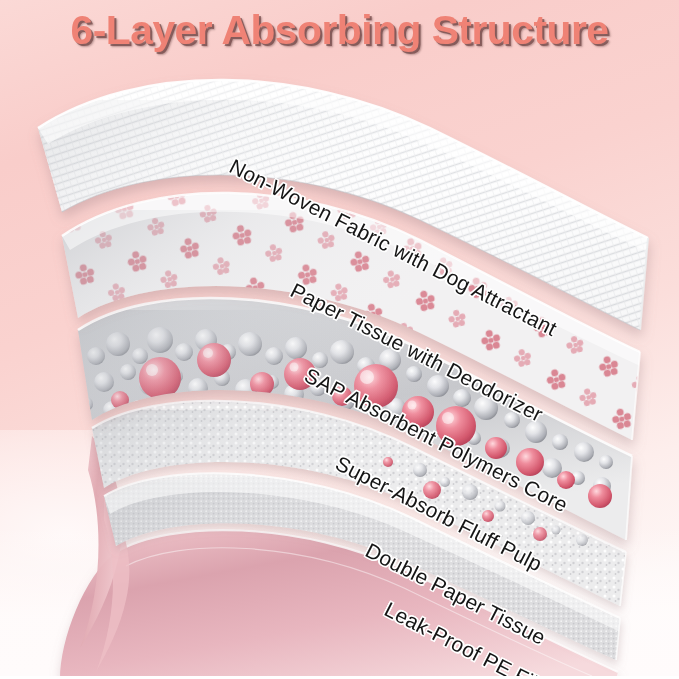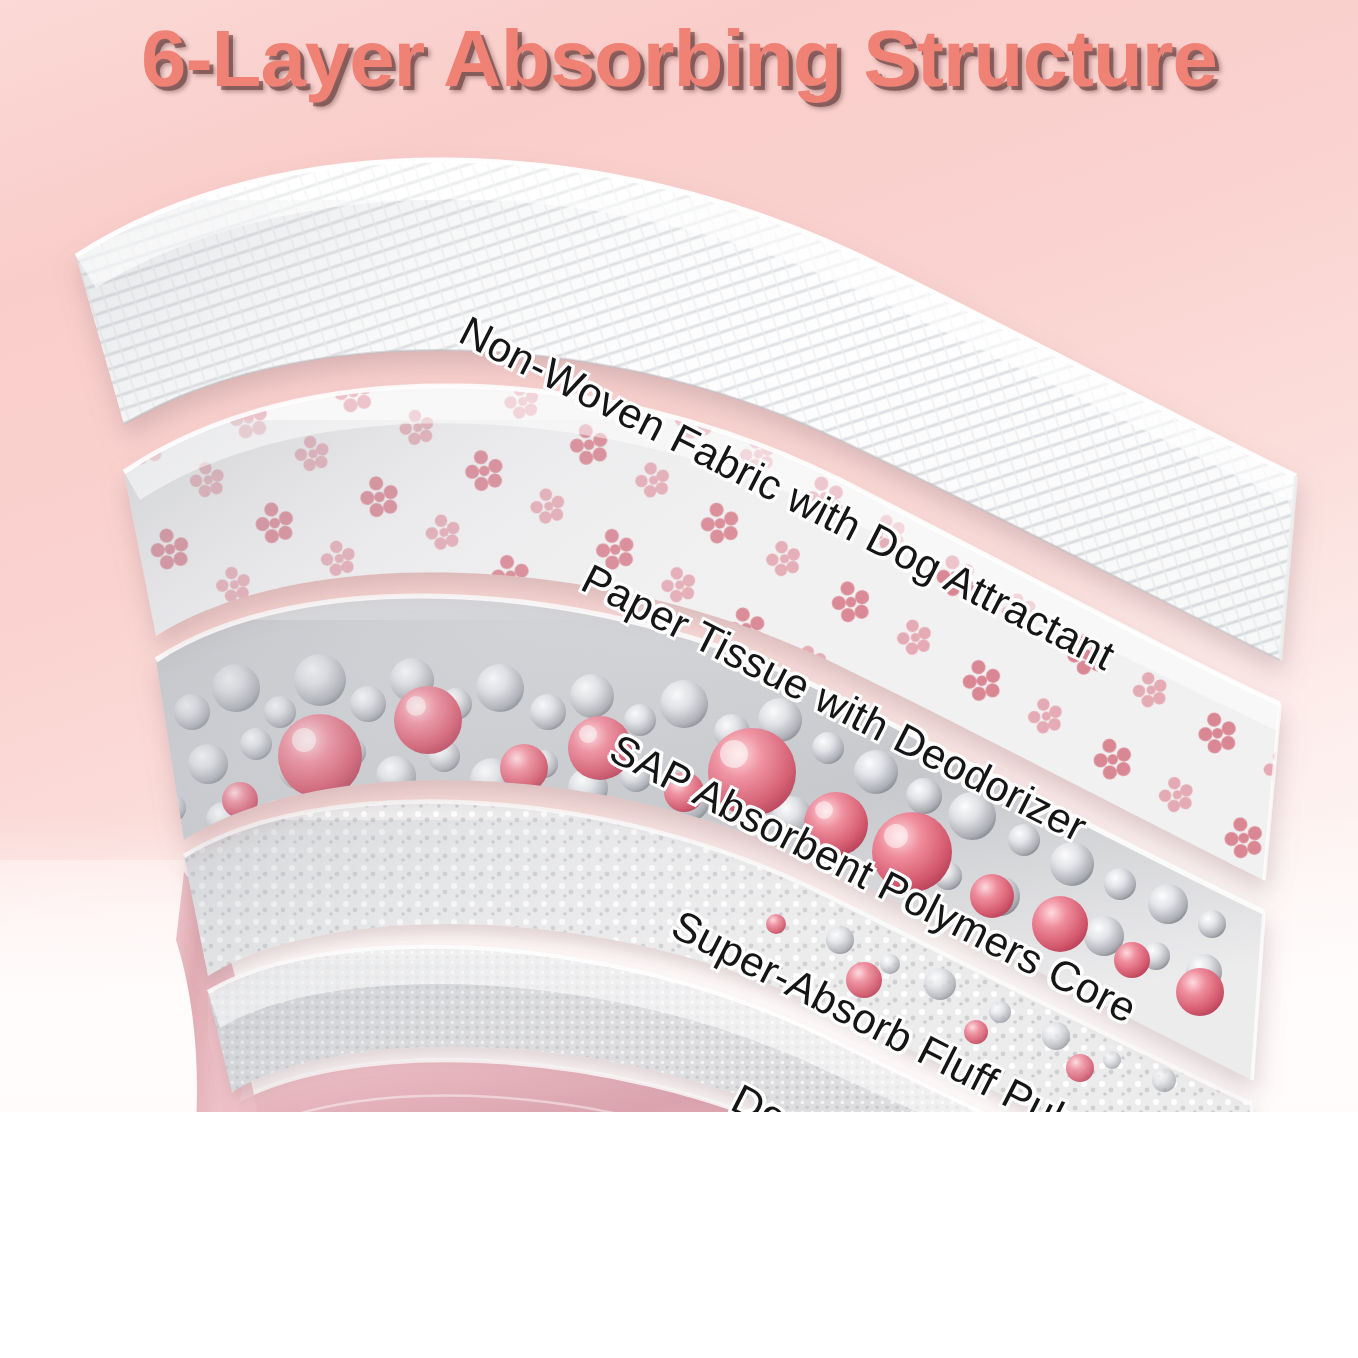--- a/index.html
+++ b/index.html
@@ -3,21 +3,21 @@
 <meta charset="utf-8">
 <style>
   html, body {
     margin: 0;
     padding: 0;
     background: #ffffff;
   }
   #stage {
     position: relative;
     width: 679px;
-    height: 556px;
+    height: 676px;
     overflow: hidden;
     font-family: "Liberation Sans", sans-serif;
     background: linear-gradient(160deg,
         #fbd9d6 0%,
         #f9cdca 18%,
         #fad2cf 38%,
         #fbdedb 58%,
         #fdeeec 75%,
         #fef6f5 88%,
         #fffafa 100%);

